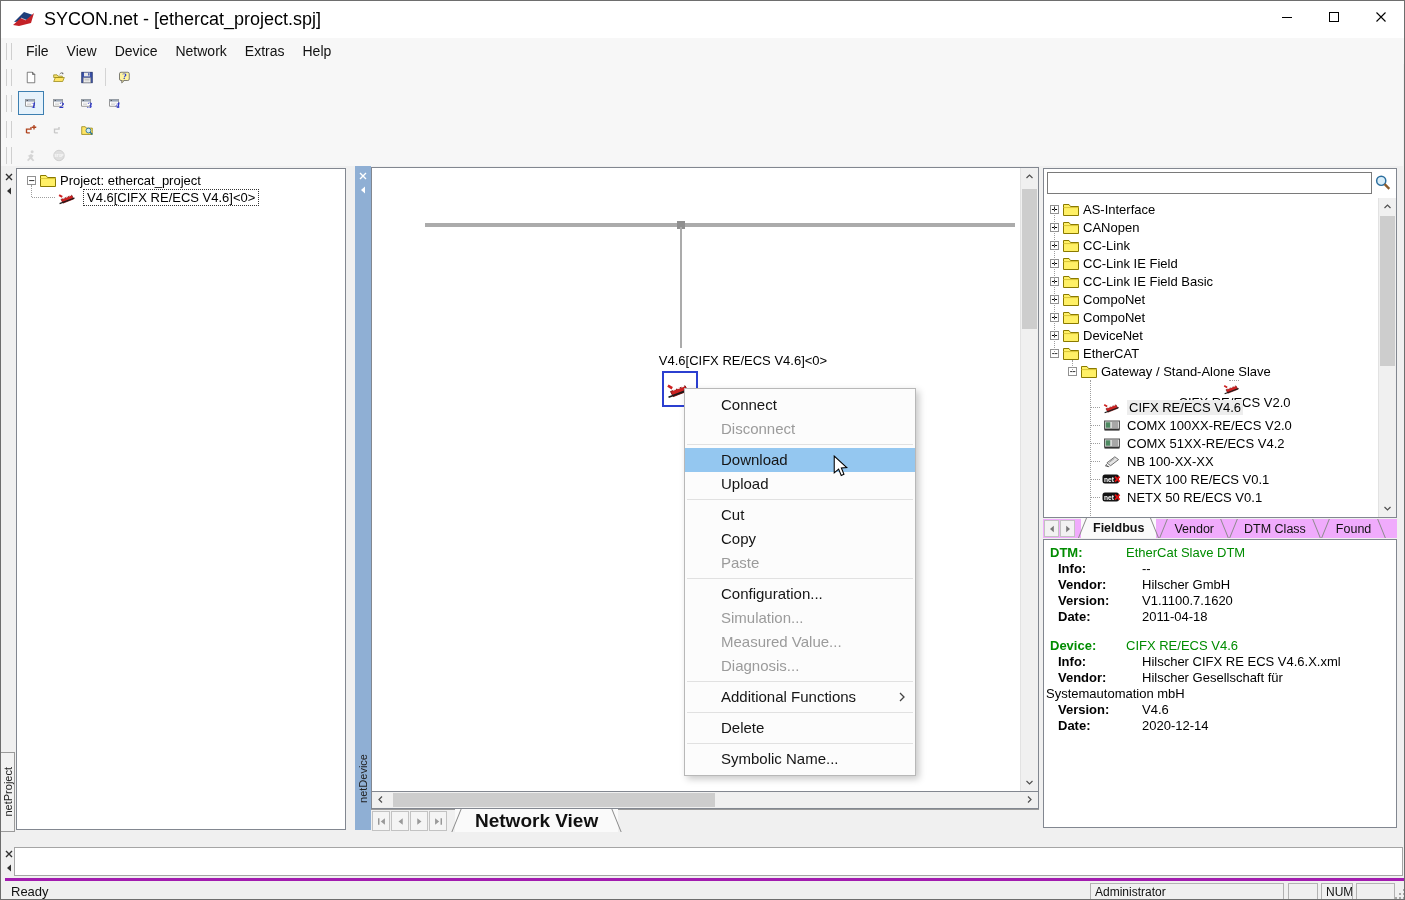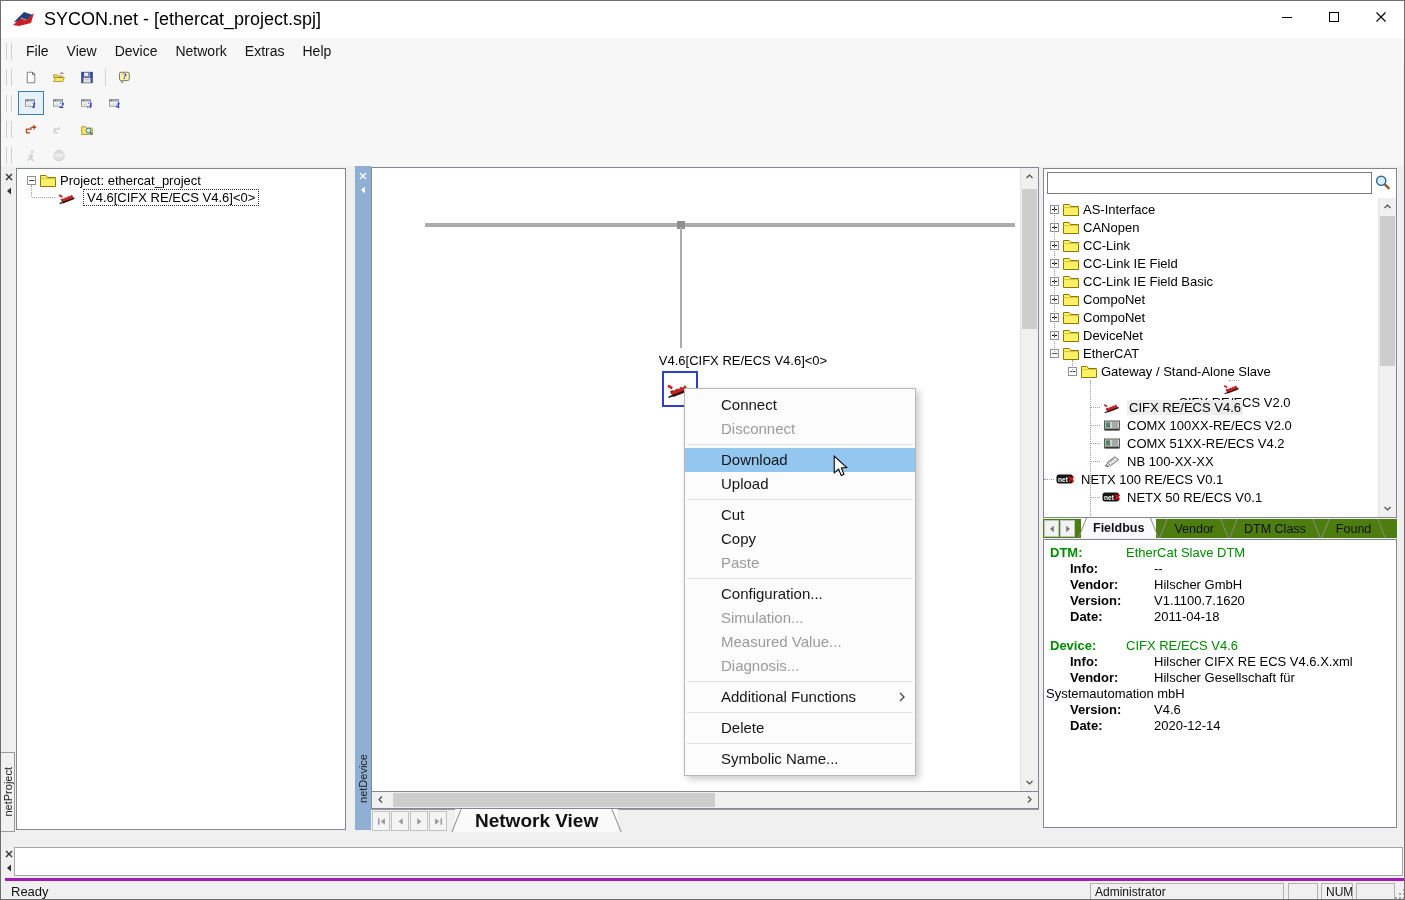--- a/index.html
+++ b/index.html
@@ -91,35 +91,35 @@
   
   .cat-box{position:absolute;left:1043px;top:168px;width:354px;height:350px;background:#fff;
            border:1px solid #828790;box-sizing:border-box}
   .search-input{position:absolute;left:3px;top:3px;width:325px;height:22px;border:1px solid #7A7A7A;
                 padding:0 4px;font-size:13px;box-sizing:border-box;font-family:"Liberation Sans",sans-serif}
   .search-btn{position:absolute;right:3px;top:4px;width:21px;height:21px;background:transparent;border:none;padding:0}
   .search-btn .icon{width:17px;height:17px}
   .cat-tree{position:absolute;left:0;top:29px;right:0;bottom:0;overflow:hidden}
   .cat-tree .trow{height:18px}
   .cat-scroll{position:absolute;right:0;top:0;width:17px;bottom:0;background:#F0F0F0;border-left:1px solid #E2E2E2}
-  .cat-tabs{position:absolute;left:1043px;top:519px;width:354px;height:19px;background:#4d7c0f;
+  .cat-tabs{position:absolute;left:1043px;top:519px;width:354px;height:19px;background:#f0abfc;
             display:flex;align-items:stretch;font-size:12px}
   .ct-btn{width:15px;display:flex;align-items:center;justify-content:center;border:1px solid #C2C2C2;background:#F2F2F2;
           margin:1px 0 1px 1px;box-sizing:border-box}
   .ct-btn .icon{width:8px;height:8px}
   .cat-tabs .sheet-tab{padding:0 12px;margin-left:6px;font-size:12.5px}
 
   
   .info-box{position:absolute;left:1043px;top:539px;width:354px;height:289px;background:#fff;
             border:1px solid #828790;box-sizing:border-box;font-size:13px;line-height:16px;padding:5px 2px 0 2px;overflow:hidden}
   .isec2{margin-top:13px}
   .hlbl{display:inline-block;margin-left:4px;width:76px;font-weight:bold}
   .green{color:#008C00}
   .hval{font-weight:normal}
-  .rlbl{display:inline-block;margin-left:24px;width:84px;font-weight:bold;vertical-align:top}
+  .rlbl{display:inline-block;margin-left:12px;width:84px;font-weight:bold;vertical-align:top}
 
   
   .out-box{position:absolute;left:14px;top:847px;width:1389px;height:29px;background:#fff;border:1px solid #A5A5A5;box-sizing:border-box}
   .statusbar{position:absolute;left:5px;top:878px;width:1403px;height:21px;background:#F0F0F0;border-top:3px solid #a21caf}
   .sb-msg{position:absolute;left:6px;top:3px;font-size:13px;color:#111}
   .sb-box{position:absolute;top:2px;height:17px;border:1px solid #B2B2B2;font-size:12px;padding:1px 4px;box-sizing:border-box;
           color:#111;overflow:hidden;white-space:nowrap}
   .sb-grip{position:absolute;right:2px;bottom:2px;width:11px;height:11px}
 
   
@@ -636,21 +636,21 @@
           <span class="stub" style="width: 10px; margin-right: 2px;"></span>
           <span class="icon ticon" style="width: 21px; height: 14px;">
             <svg viewBox="0 0 20 15">
               <path d="M4 9.5 L12.5 3 l4 3 -8.5 6.5 z" fill="#E4E4E4" stroke="#666"></path>
               <path d="M6.5 9 l5.5 -4.2" stroke="#9A9A9A"></path>
               <path d="M2 12.5 l4.5 1.2 M3.2 10.8 l1.6 3" stroke="#555"></path>
             </svg>
           </span>
           <span>NB 100-XX-XX</span>
         </div>
-        <div class="trow" style="">
+        <div class="trow" style="padding-left: 46px;">
           <span class="stub" style="width: 10px; margin-right: 2px;"></span>
           <span class="icon ticon" style="width: 21px; height: 14px;">
             <svg viewBox="0 0 21 12">
               <rect x="0.5" y="1.5" width="16.5" height="9" rx="2.5" fill="#141414"></rect>
               <text x="2" y="8.6" font-size="6.6" font-weight="bold" fill="#fff" font-family="Liberation Sans,sans-serif">net</text>
               <path d="M13 3.6 l4.6 5 M17.6 3.6 l-4.6 5" stroke="#E01010" stroke-width="1.7"></path>
             </svg>
           </span>
           <span>NETX 100 RE/ECS V0.1</span>
         </div>

